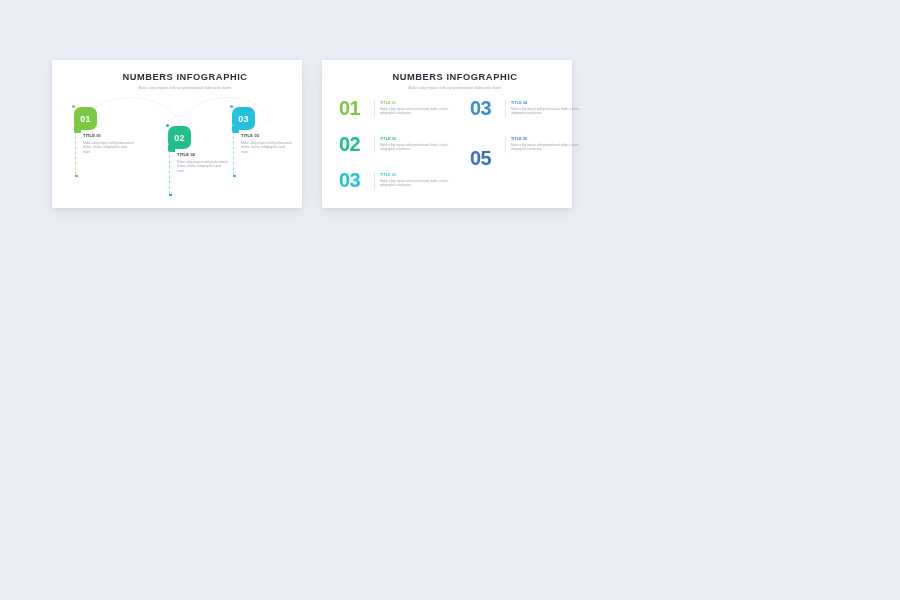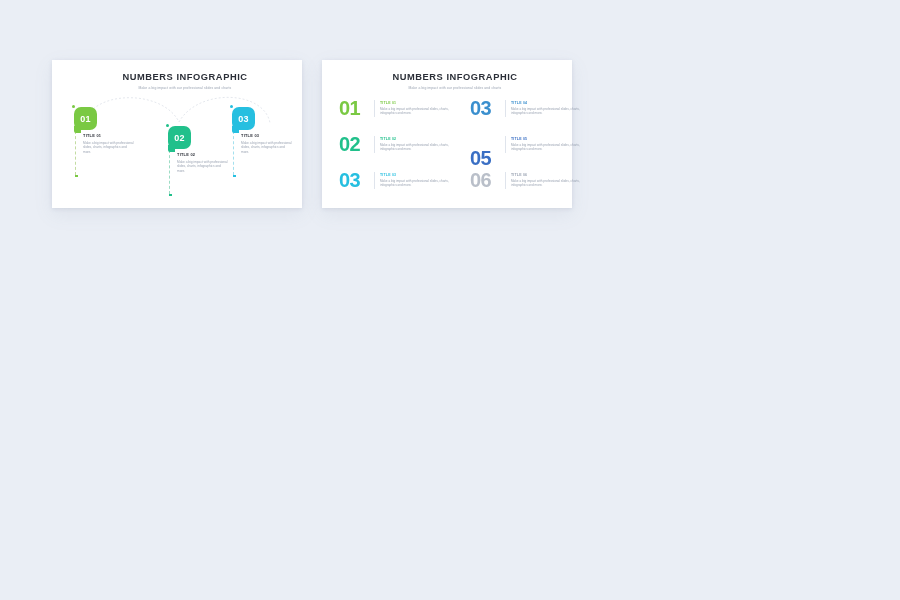--- a/index.html
+++ b/index.html
@@ -315,24 +315,17 @@
       </div>
 
       <div class="num-row">
         <div class="num-figure" style="color:#26bfe0;">03</div>
         <div class="num-text">
           <p class="num-title" style="color:#26bfe0;">TITLE 03</p>
           <p class="num-body">Make a big impact with professional slides, charts, infographics and more.</p>
         </div>
       </div>
 
-      <div class="num-row">
-        <div class="num-figure" style="color:#b9bfc9;">06</div>
-        <div class="num-text">
-          <p class="num-title" style="color:#9aa3b2;">TITLE 06</p>
-          <p class="num-body">Make a big impact with professional slides, charts, infographics and more.</p>
-        </div>
-      </div>
 
     </div>
   </div>
 
 </div>
 
 </body></html>

